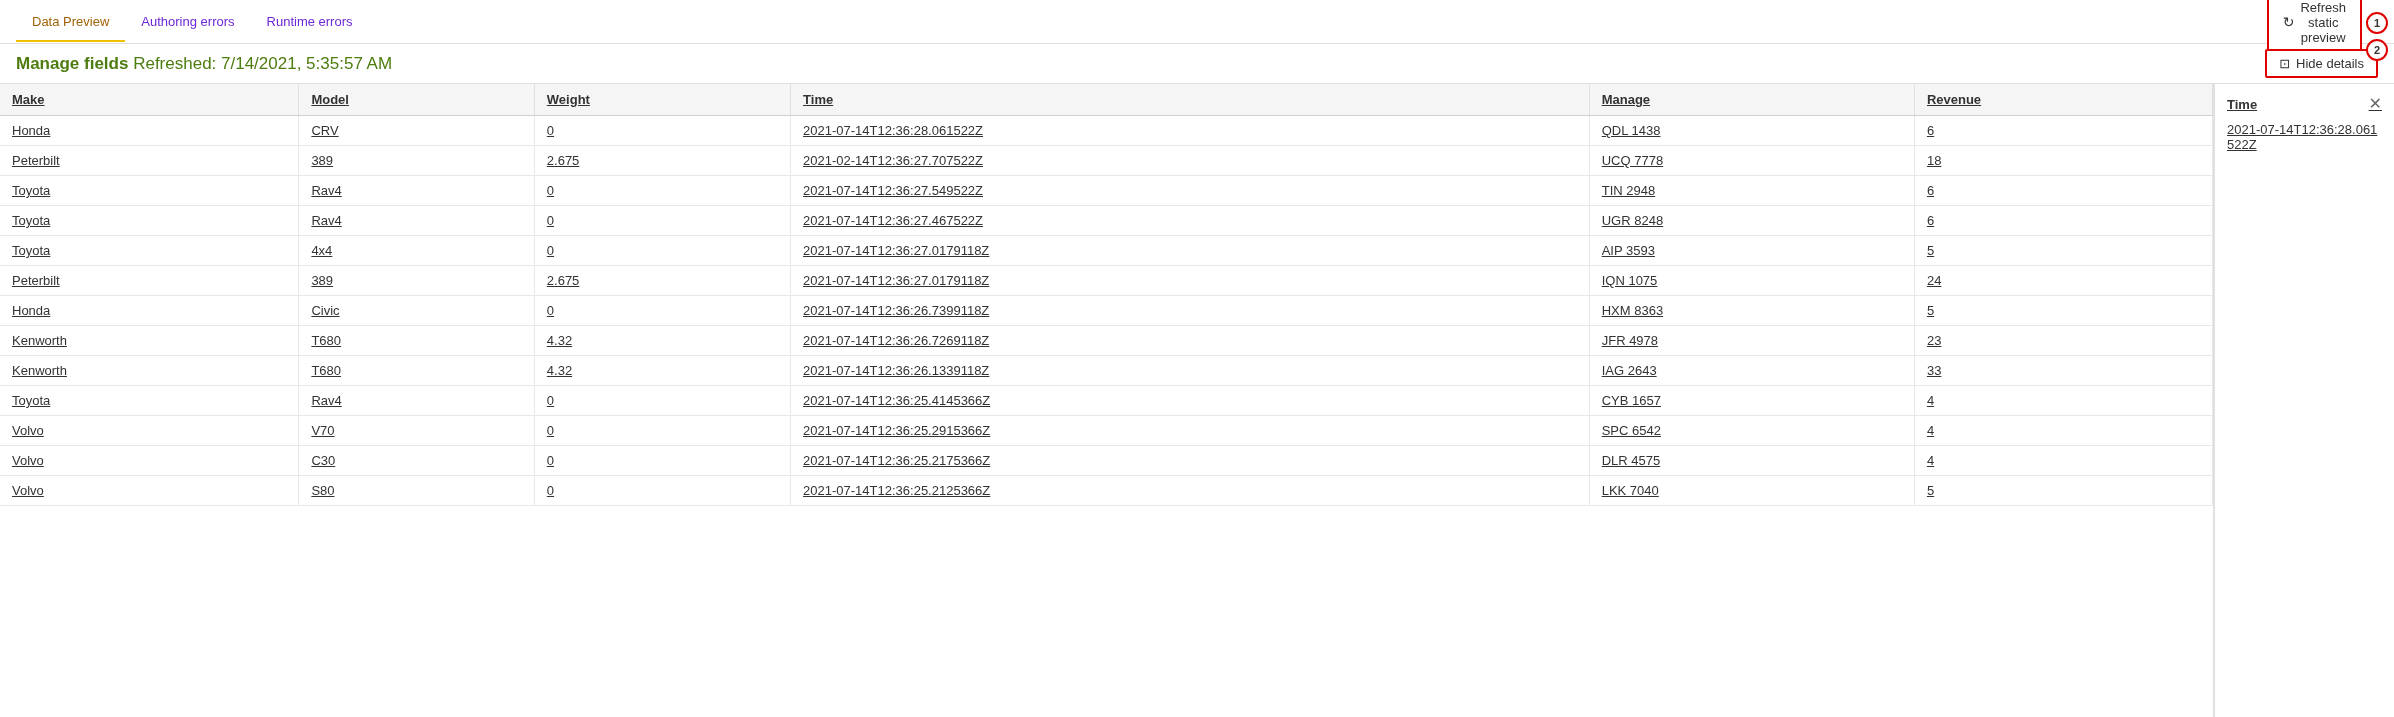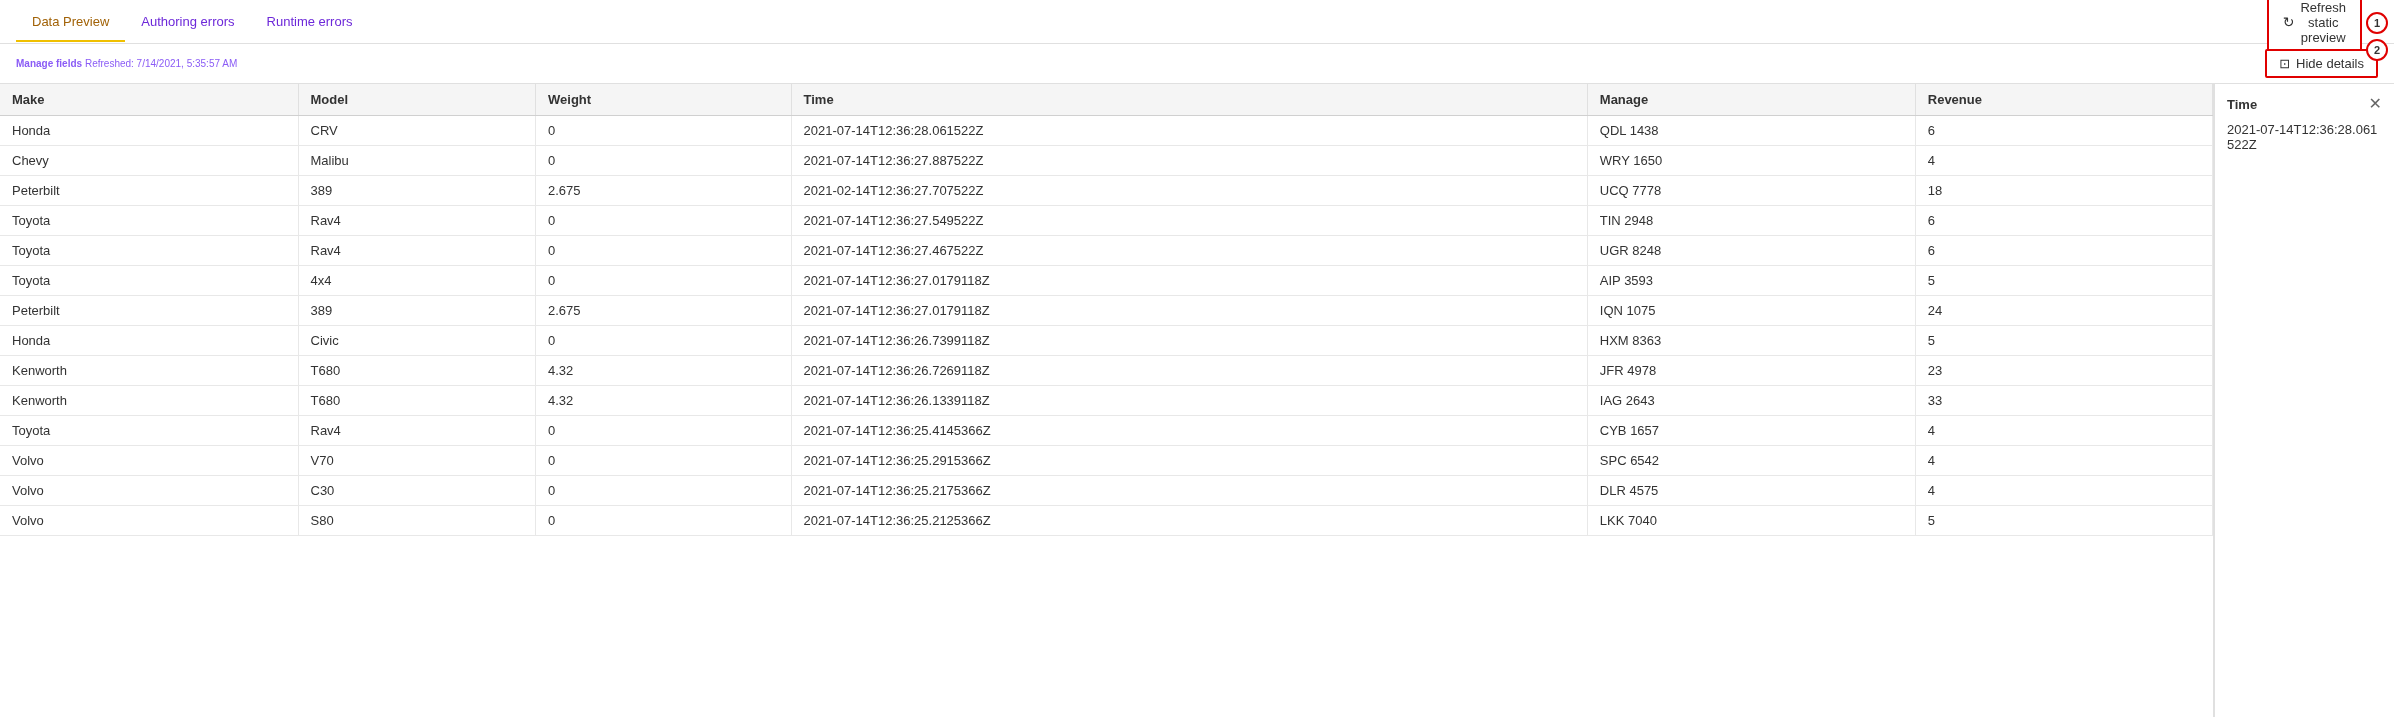--- a/index.html
+++ b/index.html
@@ -74,22 +74,22 @@
     
     .subheader {
       display: flex;
       align-items: center;
       justify-content: space-between;
       padding: 8px 16px;
       border-bottom: 1px solid #e0e0e0;
       height: 40px;
     }
     .subheader-left {
-      font-size: 10px;
-      color: #8b5cf6;
+      font-size: 17px;
+      color: #4d7c0f;
     }
     .subheader-left strong {
       font-weight: 600;
     }
     .hide-details-btn {
       display: flex;
       align-items: center;
       gap: 6px;
       border: 2px solid #e00000;
       border-radius: 2px;
@@ -98,20 +98,21 @@
       background: #fff;
       color: #333;
       font-size: 13px;
       position: relative;
     }
 
     
     .main-area {
       display: flex;
       height: calc(717px - 44px - 40px);
+      text-decoration: underline;
     }
 
     
     .table-area {
       flex: 1;
       overflow: auto;
       border-right: 1px solid #e0e0e0;
     }
 
     table {
@@ -229,28 +230,20 @@
       <tbody id="table-body">
       <tr>
             <td>Honda</td>
             <td>CRV</td>
             <td>0</td>
             <td>2021-07-14T12:36:28.061522Z</td>
             <td>QDL 1438</td>
             <td>6</td>
           </tr>
           <tr>
-            <td>Chevy</td>
-            <td>Malibu</td>
-            <td>0</td>
-            <td>2021-07-14T12:36:27.887522Z</td>
-            <td>WRY 1650</td>
-            <td>4</td>
-          </tr>
-          <tr>
             <td>Peterbilt</td>
             <td>389</td>
             <td>2.675</td>
             <td>2021-02-14T12:36:27.707522Z</td>
             <td>UCQ 7778</td>
             <td>18</td>
           </tr>
           <tr>
             <td>Toyota</td>
             <td>Rav4</td>

